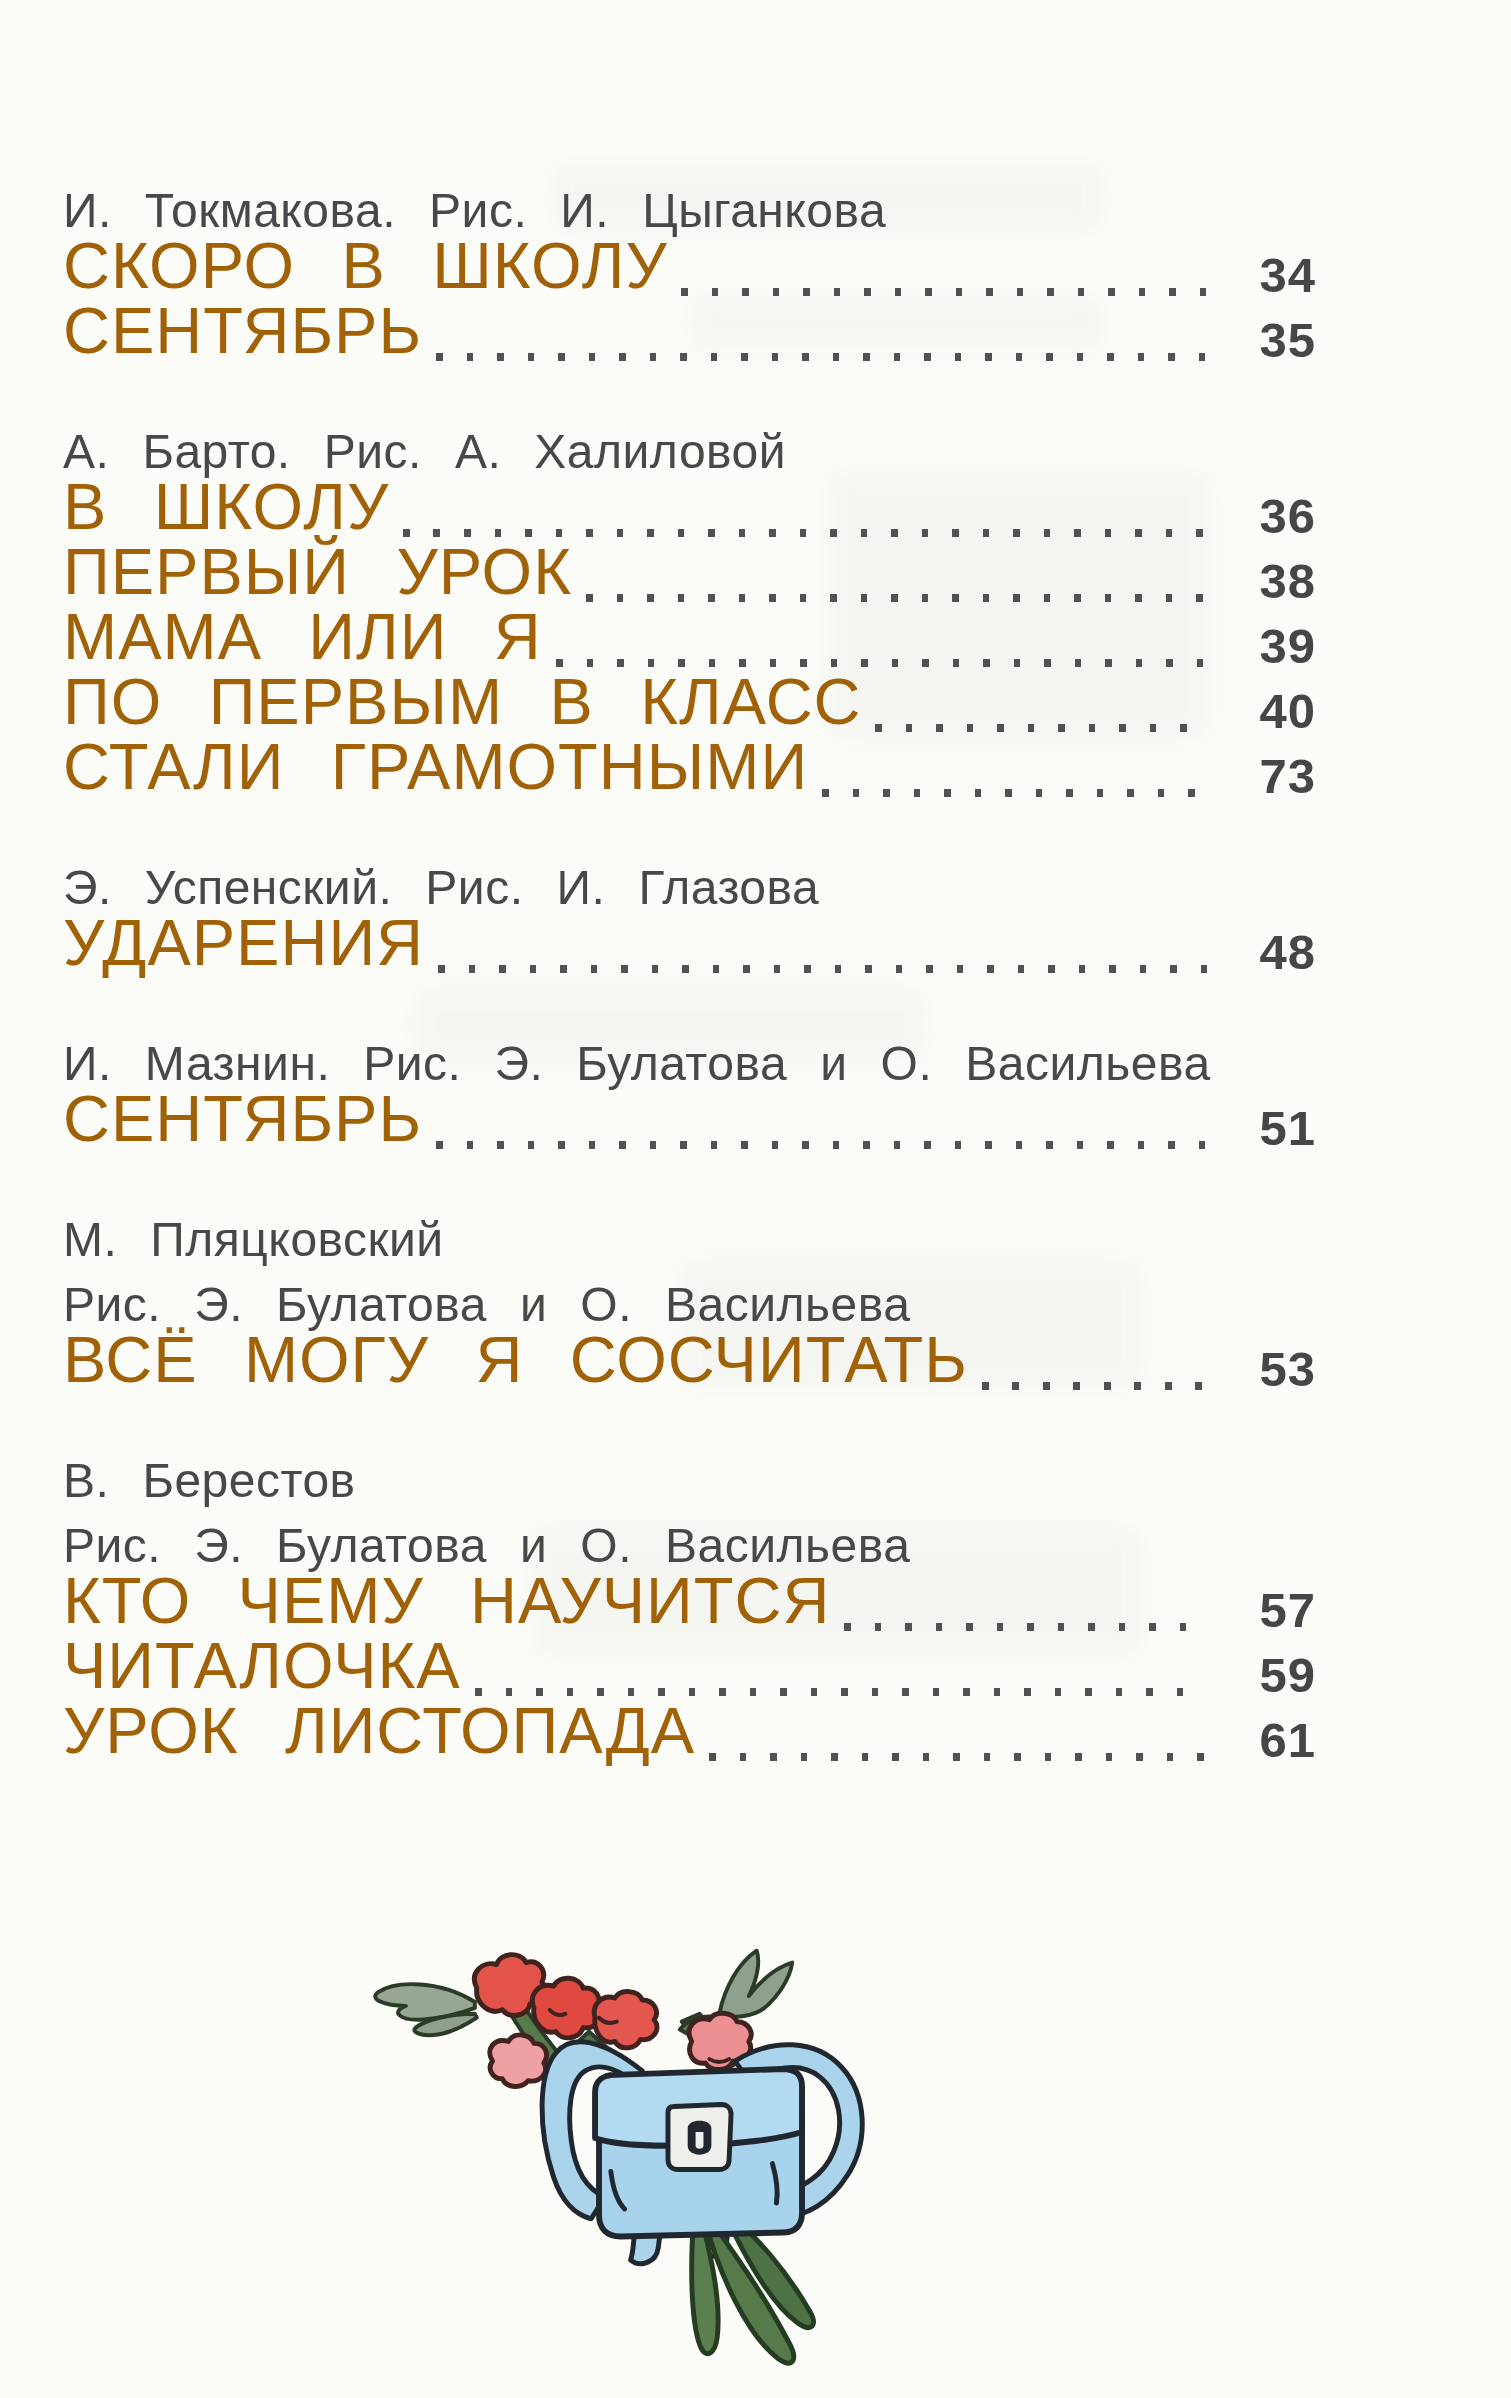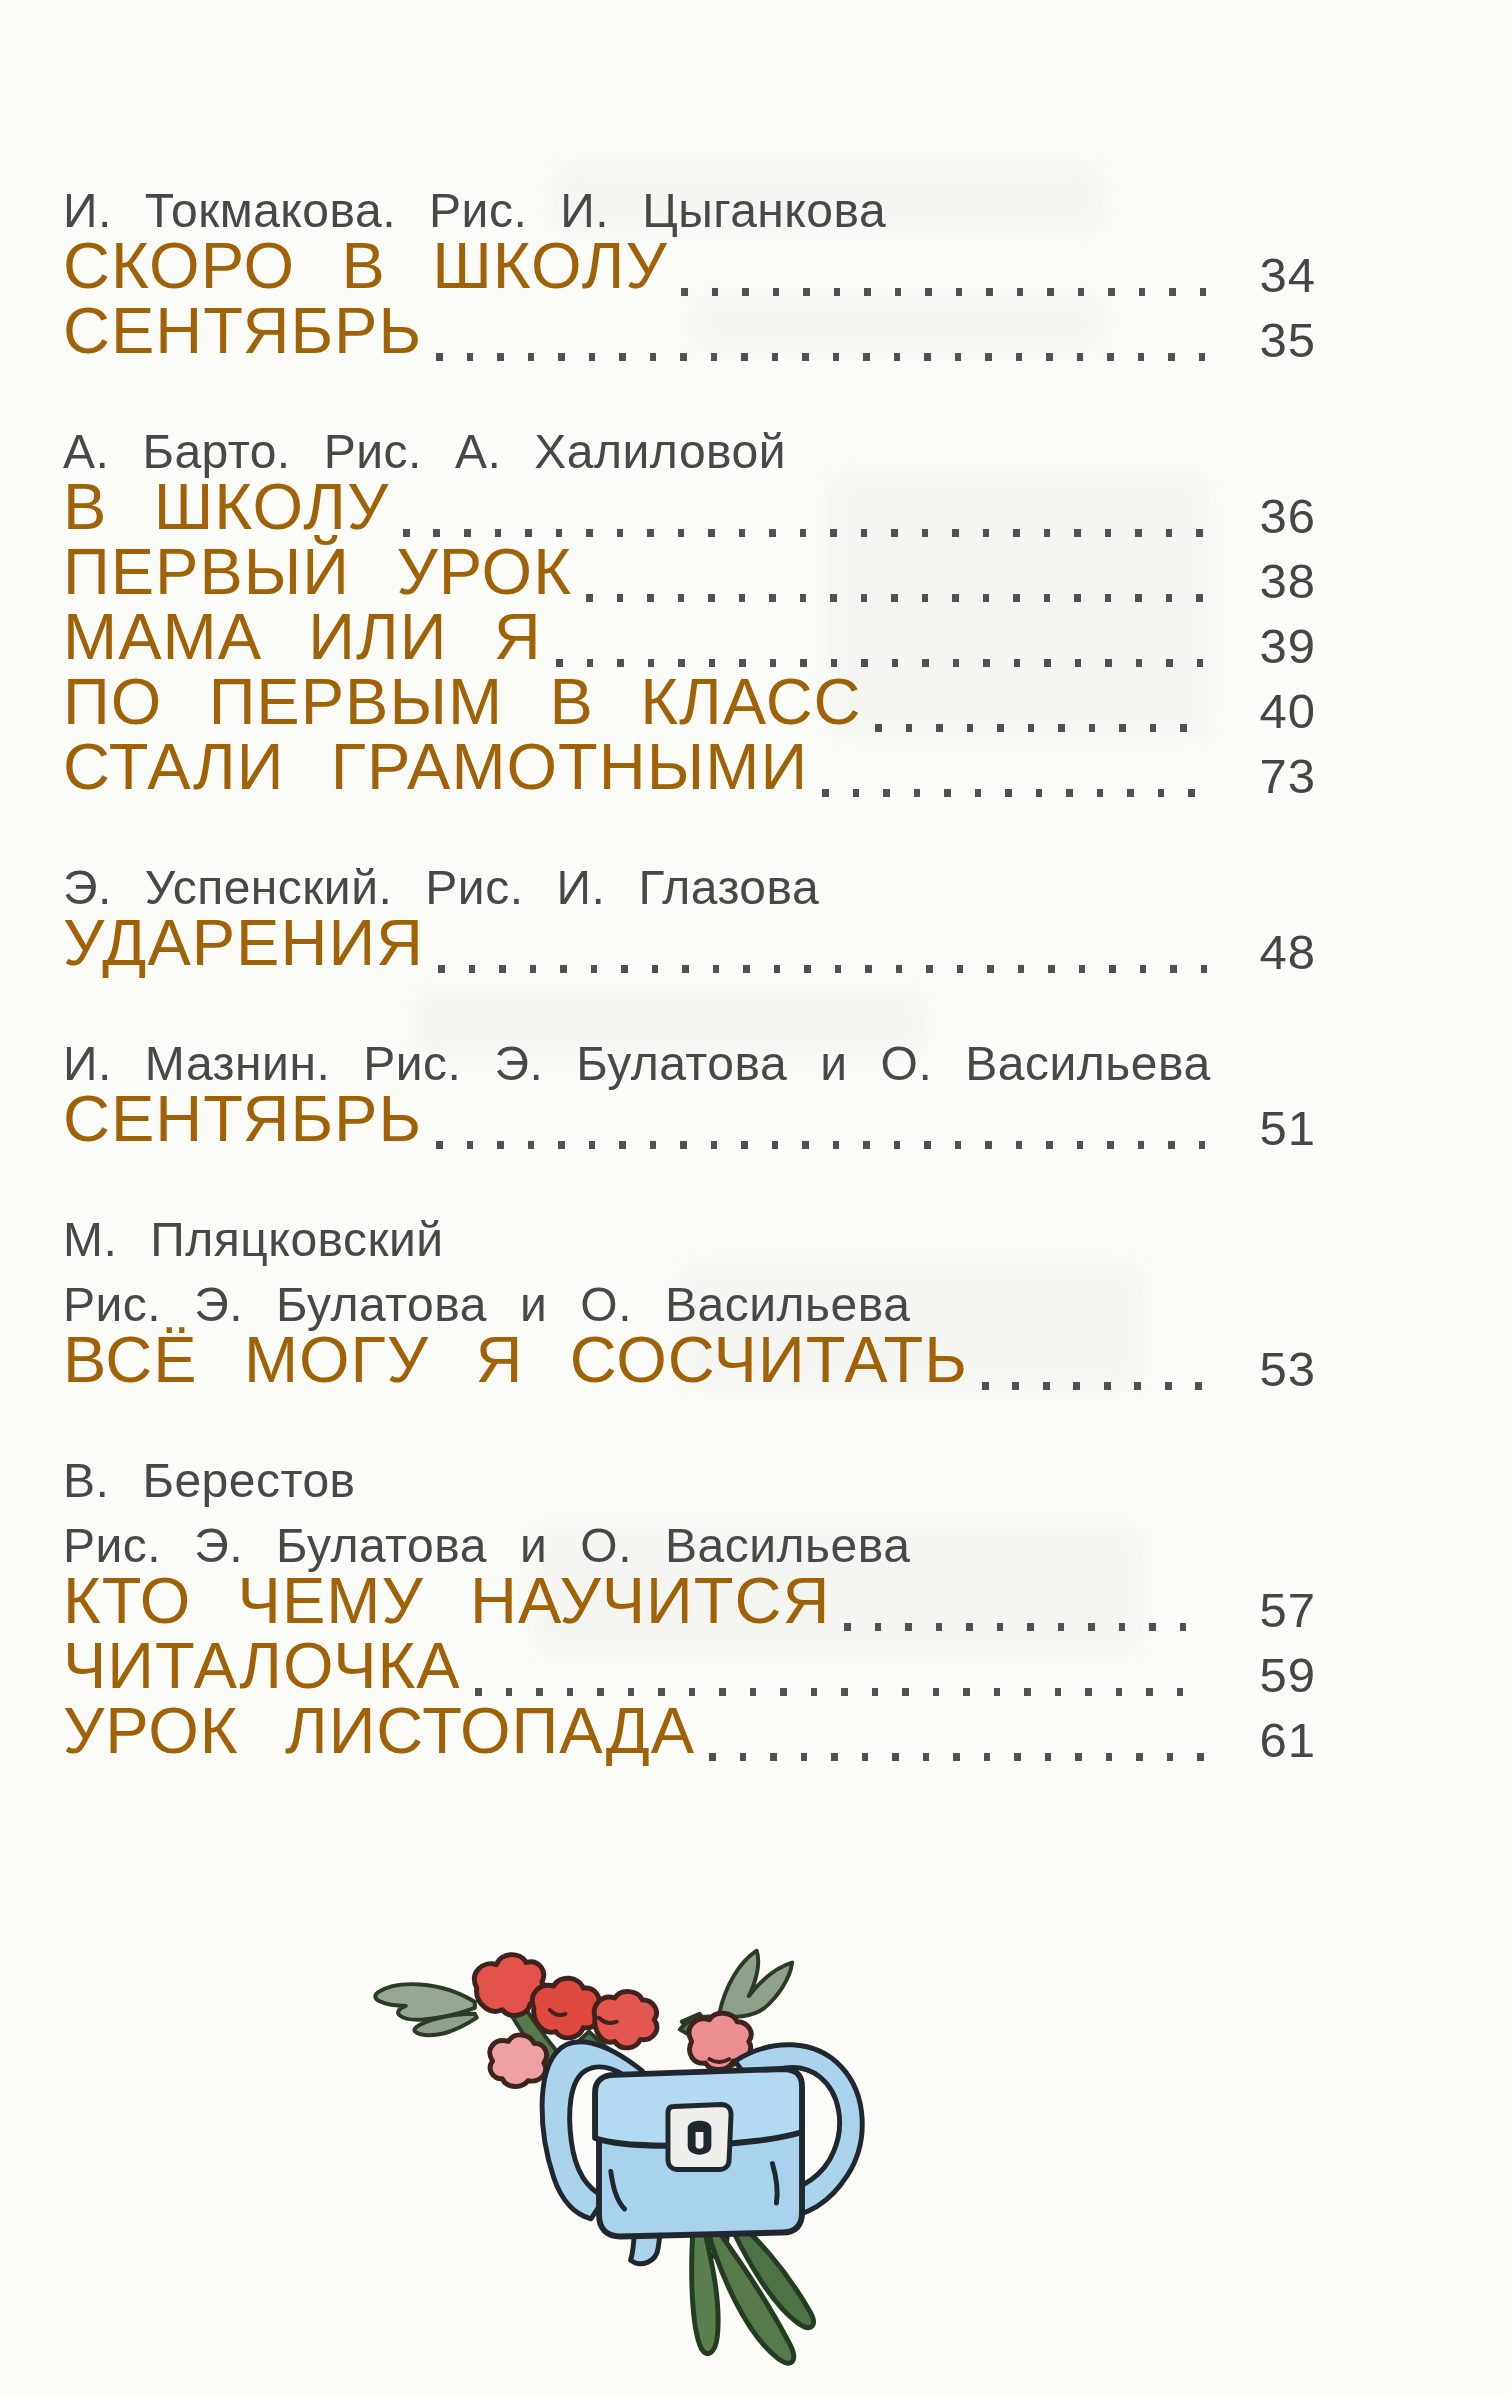--- a/index.html
+++ b/index.html
@@ -59,20 +59,21 @@
     align-self:flex-end;
     margin:0 17.7px 6.9px 13.8px;
     background-image:repeating-linear-gradient(to right,#515151 0 6.9px,transparent 6.9px 30.5px);
   }
   .pagenum{
     font-size:49px;
     min-width:91px;
     text-align:right;
     letter-spacing:1px;
     color:#464646;
+    font-weight:bold;
   }
 
   .illustration{
     position:absolute;
     left:327px;top:1923px;
     width:544px;height:493px;
     margin:0;
   }
 </style>
 </head>

